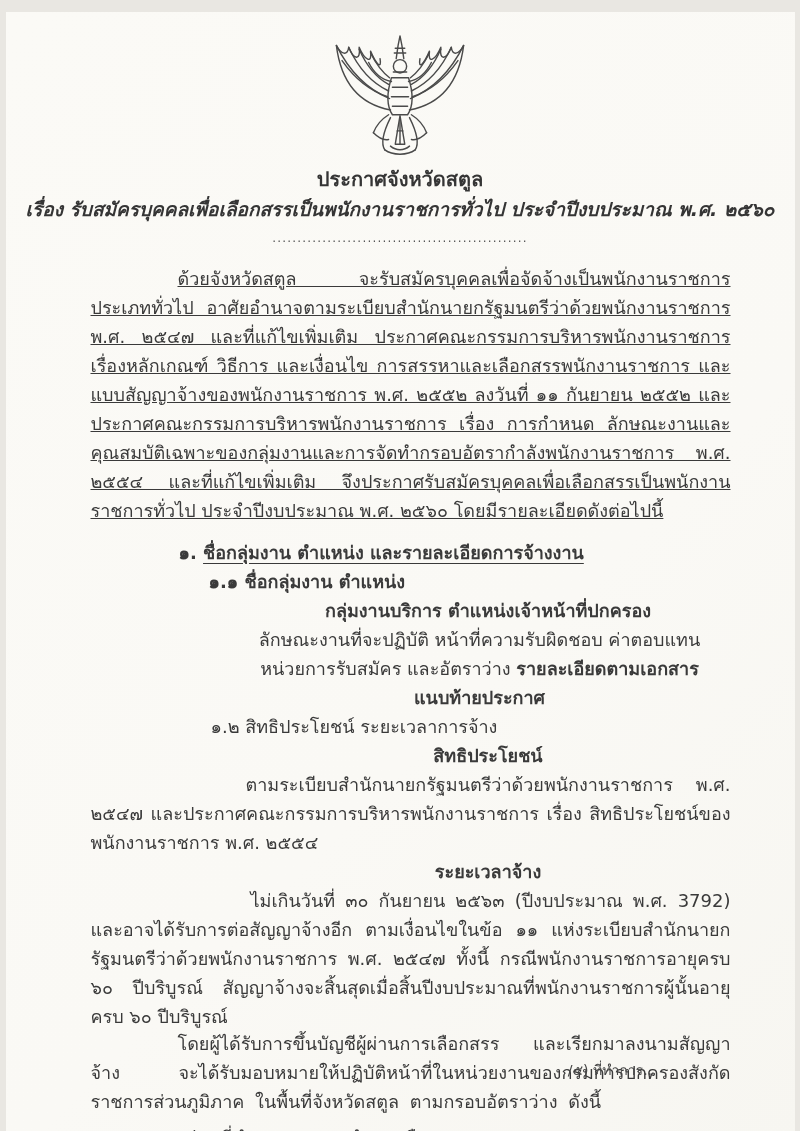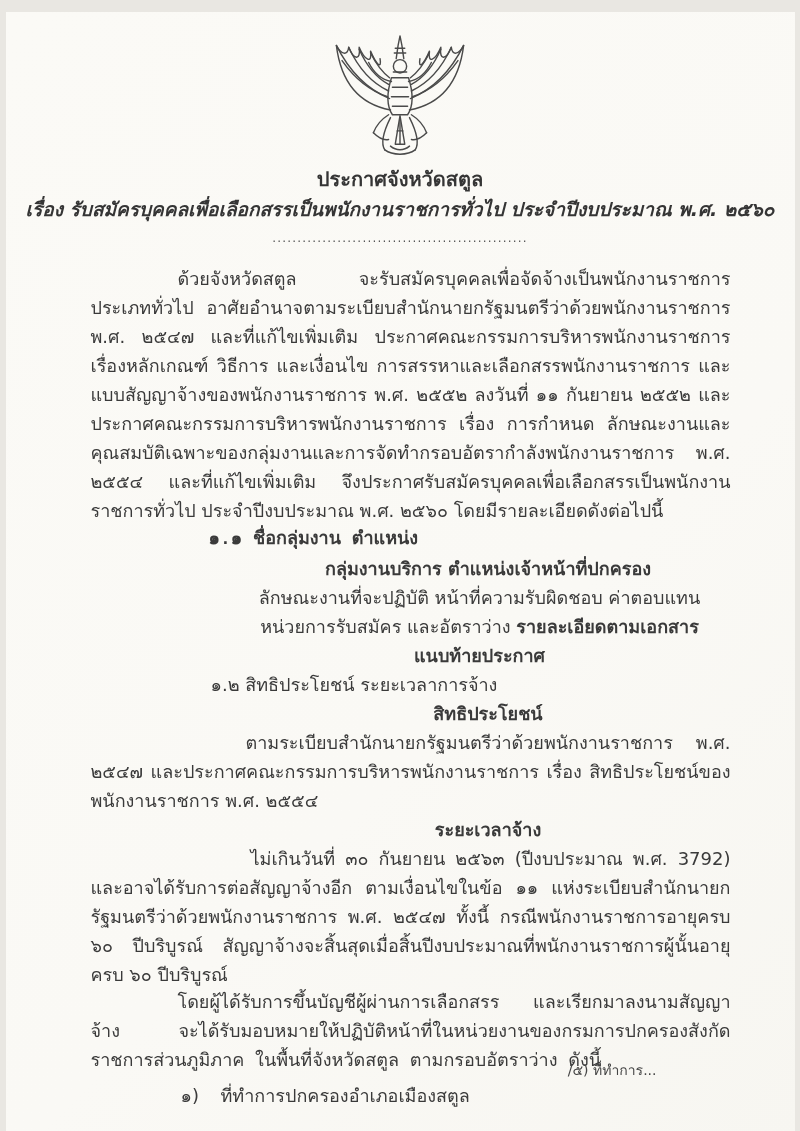--- a/index.html
+++ b/index.html
@@ -45,24 +45,24 @@
     color: #555;
     margin-top: 10px;
     line-height: 12px;
   }
   .content {
     padding: 10px 64px 0 85px;
     font-size: 18px;
     line-height: 29px;
     text-align: justify;
   }
-  .intro-para { text-indent: 87px; margin: 10px 0 0 0; }
+  .intro-para { text-indent: 87px; margin: 10px 0 0 0; text-decoration: underline; }
   .s1-heading { margin: 13px 0 0 88px; font-weight: bold; text-align: left; }
   .s1-heading .u { text-decoration: underline; text-underline-offset: 4px; }
-  .c11-title { margin: 0 0 0 118px; font-weight: bold; text-align: left; font-family: Liberation Mono, monospace; }
+  .c11-title { margin: 0 0 0 118px; font-weight: bold; text-align: left; }
   .c11-pos   { margin: 0 0 0 155px; font-weight: bold; text-align: center; }
   .c11-desc  { margin: 0 0 0 155px; width: 468px; text-align: center; }
   .c11-desc .bold-run { font-weight: bold; }
   .c12-title { margin: 0 0 0 120px; font-weight: normal; text-align: left; }
   .sub-head  { margin: 0 0 0 155px; font-weight: bold; text-align: center; }
   .benefits-para { text-indent: 155px; margin: 0; }
   .period-para   { text-indent: 160px; margin: 0; }
   .assignment-para { text-indent: 87px; margin: 0; font-family: Liberation Mono, monospace; }
   .loc-list { list-style: none; margin: 5px 0 0 90px; padding: 0; text-align: left; }
   .loc-list li { margin-top: 4px; }
@@ -122,20 +122,21 @@
   </div>
 
   <div class="doc-title">ประกาศจังหวัดสตูล</div>
   <div class="doc-subject">เรื่อง  รับสมัครบุคคลเพื่อเลือกสรรเป็นพนักงานราชการทั่วไป ประจำปีงบประมาณ พ.ศ. ๒๕๖๐</div>
   <div class="dots-divider">...................................................</div>
 
   <div class="content">
 
     <p class="intro-para">ด้วยจังหวัดสตูล  จะรับสมัครบุคคลเพื่อจัดจ้างเป็นพนักงานราชการ ประเภททั่วไป  อาศัยอำนาจตามระเบียบสำนักนายกรัฐมนตรีว่าด้วยพนักงานราชการ พ.ศ. ๒๕๔๗ และที่แก้ไขเพิ่มเติม ประกาศคณะกรรมการบริหารพนักงานราชการ  เรื่องหลักเกณฑ์ วิธีการ และเงื่อนไข การสรรหาและเลือกสรรพนักงานราชการ และแบบสัญญาจ้างของพนักงานราชการ พ.ศ. ๒๕๕๒ ลงวันที่ ๑๑ กันยายน ๒๕๕๒ และประกาศคณะกรรมการบริหารพนักงานราชการ เรื่อง การกำหนด ลักษณะงานและคุณสมบัติเฉพาะของกลุ่มงานและการจัดทำกรอบอัตรากำลังพนักงานราชการ พ.ศ. ๒๕๕๔ และที่แก้ไขเพิ่มเติม  จึงประกาศรับสมัครบุคคลเพื่อเลือกสรรเป็นพนักงานราชการทั่วไป  ประจำปีงบประมาณ พ.ศ. ๒๕๖๐  โดยมีรายละเอียดดังต่อไปนี้</p>
 
+    <div class="s1-heading"><span>๑.</span> <span class="u">ชื่อกลุ่มงาน ตำแหน่ง และรายละเอียดการจ้างงาน</span></div>
 
     <div class="c11-title"><span>๑.๑</span> <span>ชื่อกลุ่มงาน ตำแหน่ง</span></div>
     <div class="c11-pos">กลุ่มงานบริการ  ตำแหน่งเจ้าหน้าที่ปกครอง</div>
     <div class="c11-desc"><span>ลักษณะงานที่จะปฏิบัติ หน้าที่ความรับผิดชอบ ค่าตอบแทน หน่วยการรับสมัคร และอัตราว่าง </span><span class="bold-run">รายละเอียดตามเอกสารแนบท้ายประกาศ</span></div>
 
     <div class="c12-title"><span>๑.๒</span> <span>สิทธิประโยชน์ ระยะเวลาการจ้าง</span></div>
     <div class="sub-head">สิทธิประโยชน์</div>
     <p class="benefits-para">ตามระเบียบสำนักนายกรัฐมนตรีว่าด้วยพนักงานราชการ พ.ศ. ๒๕๔๗ และประกาศคณะกรรมการบริหารพนักงานราชการ เรื่อง สิทธิประโยชน์ของพนักงานราชการ พ.ศ. ๒๕๕๔</p>
     <div class="sub-head">ระยะเวลาจ้าง</div>
     <p class="period-para">ไม่เกินวันที่ ๓๐ กันยายน  ๒๕๖๓ (ปีงบประมาณ พ.ศ. 3792)  และอาจได้รับการต่อสัญญาจ้างอีก ตามเงื่อนไขในข้อ ๑๑ แห่งระเบียบสำนักนายกรัฐมนตรีว่าด้วยพนักงานราชการ พ.ศ. ๒๕๔๗ ทั้งนี้ กรณีพนักงานราชการอายุครบ ๖๐ ปีบริบูรณ์  สัญญาจ้างจะสิ้นสุดเมื่อสิ้นปีงบประมาณที่พนักงานราชการผู้นั้นอายุครบ ๖๐ ปีบริบูรณ์</p>

